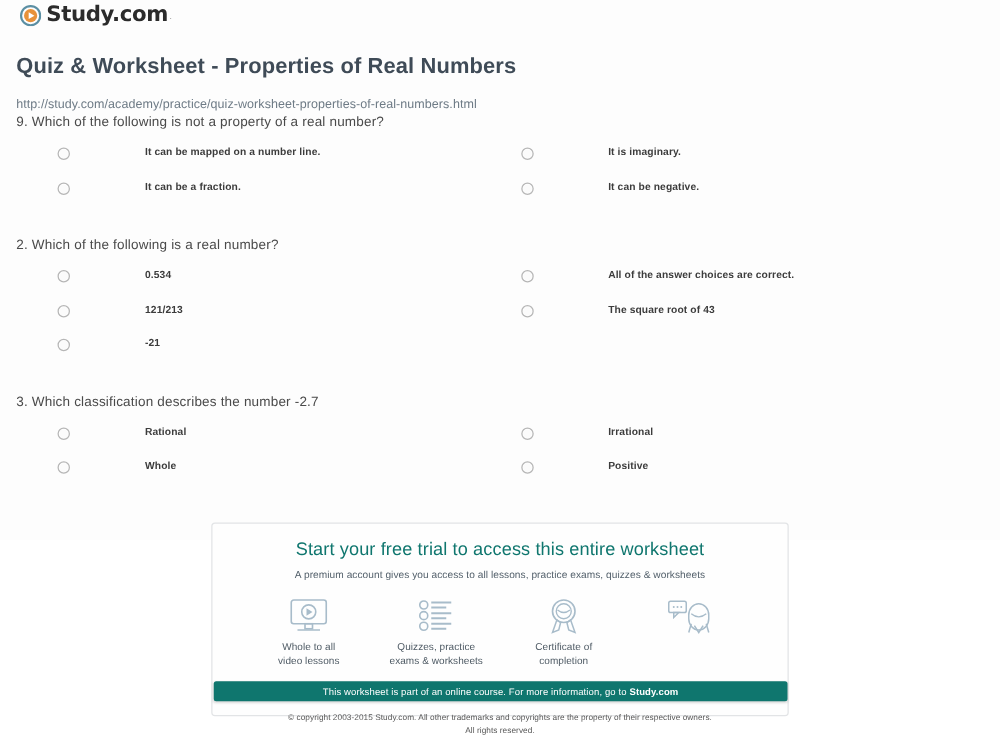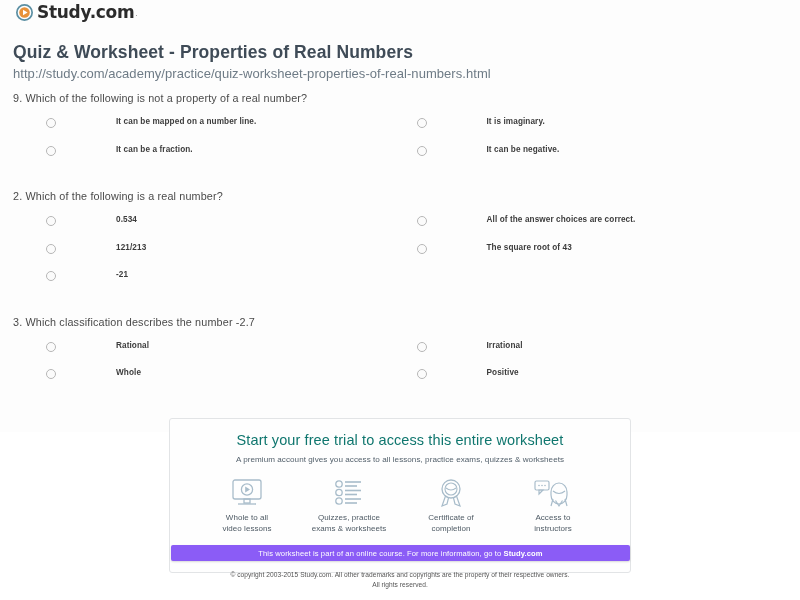--- a/index.html
+++ b/index.html
@@ -71,23 +71,23 @@
   .page-title {
     font-family: "Liberation Sans", sans-serif;
     font-size: 17.5px;
     font-weight: bold;
     color: #3f4b57;
     margin: 0;
     letter-spacing: 0.1px;
     line-height: 1.2;
   }
   .page-url {
-    font-size: 13px;
+    font-size: 10px;
     color: #6e7b86;
-    margin-top: 3px;
+    margin-top: 15px;
     letter-spacing: 0.05px;
     word-break: break-all;
   }
 
   
   .questions {
     position: absolute;
     left: 13px;
     top: 91px;
     width: 774px;
@@ -197,21 +197,21 @@
     margin-bottom: 2px;
   }
 
   
   .course-bar {
     position: absolute;
     left: 171px;
     top: 545px;
     width: 459px;
     height: 16px;
-    background: #8b5cf6;
+    background: #0f766e;
     border-radius: 2px;
     display: flex;
     align-items: center;
     justify-content: center;
     box-shadow: 0 1px 2px rgba(0,0,0,0.15);
   }
   .course-bar-text {
     font-size: 7.6px;
     color: #ffffff;
     letter-spacing: 0.1px;
@@ -396,24 +396,20 @@
               <polygon points="5,12 5,16 9,12" fill="none" stroke="#a8bcca" stroke-width="1.2"></polygon>
               <circle cx="5" cy="7.5" r="0.8" fill="#a8bcca"></circle>
               <circle cx="8" cy="7.5" r="0.8" fill="#a8bcca"></circle>
               <circle cx="11" cy="7.5" r="0.8" fill="#a8bcca"></circle>
               <path d="M17 14 a8 9 0 0 1 16 0 v3 a8 9 0 0 1 -16 0 z" fill="none" stroke="#a8bcca" stroke-width="1.2"></path>
               <path d="M19 13 q6 5 12 0" fill="none" stroke="#a8bcca" stroke-width="1.1"></path>
               <path d="M19 21 L17 28 M31 21 L33 28" fill="none" stroke="#a8bcca" stroke-width="1.2"></path>
               <path d="M21.5 22.5 L25 28 L28.5 22.5" fill="none" stroke="#a8bcca" stroke-width="1.2"></path>
             </svg>
           </div>
-          <div class="feature-label">
-            <span>Access to</span><br>
-            <span>instructors</span>
-          </div>
         </div>
 
       </div>
 
       <div class="promo-logo">
         <div class="logo logo-sm">
           <svg class="logo-mark" viewBox="0 0 20 20">
             <circle cx="10" cy="10" r="9" fill="none" stroke="#5b8fa3" stroke-width="2"></circle>
             <circle cx="10" cy="10" r="6.2" fill="#e8923a"></circle>
             <polygon points="8.2,6.8 13.6,10 8.2,13.2" fill="#ffffff"></polygon>

